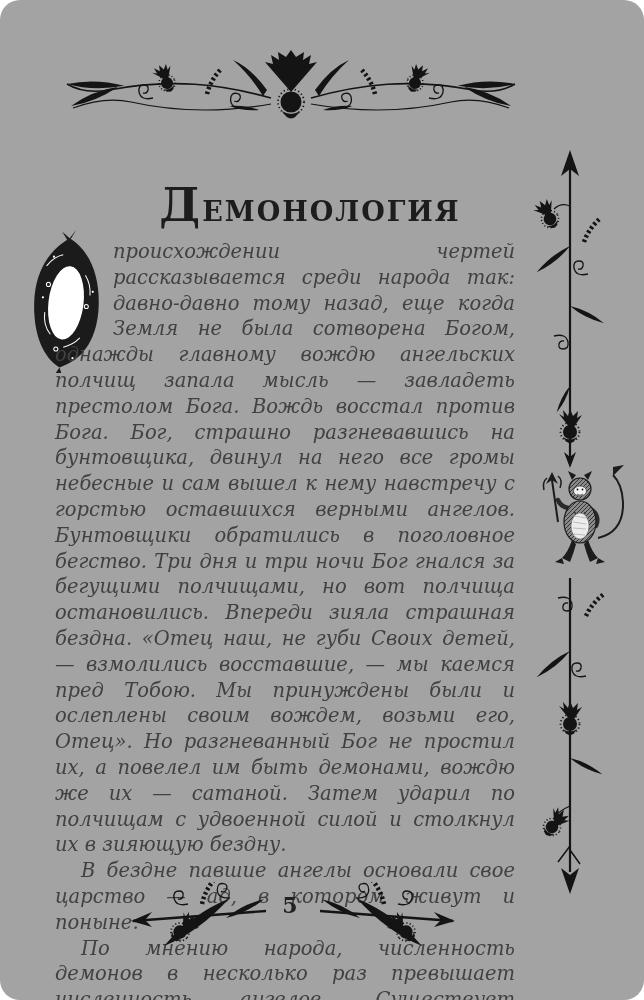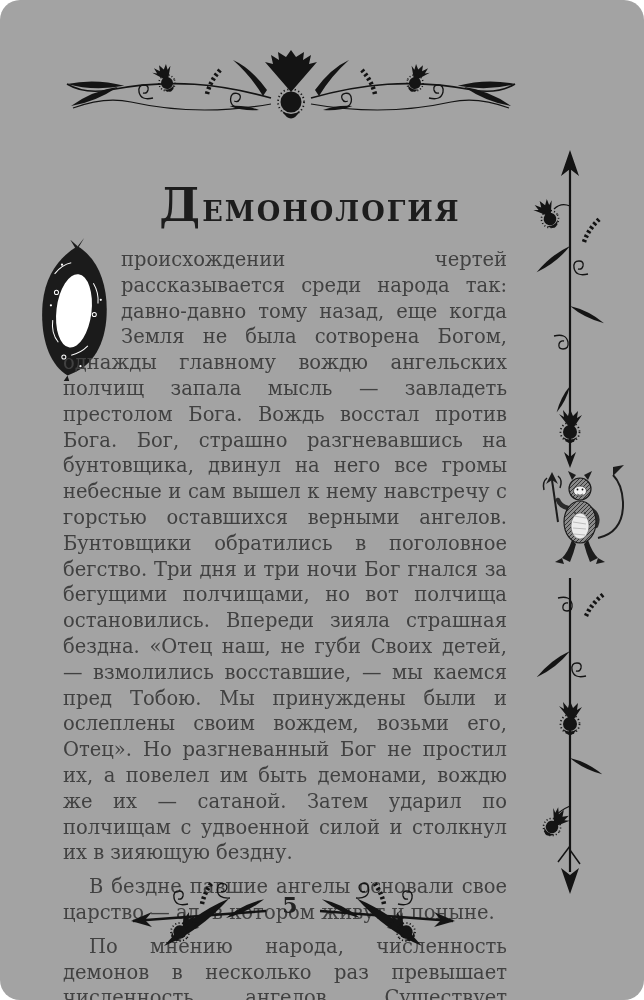--- a/index.html
+++ b/index.html
@@ -16,21 +16,21 @@
     font-size:38px;font-weight:bold;font-variant:small-caps;
     letter-spacing:2px;color:#1d1d1d;line-height:1;
   }
   .title::first-letter{font-size:46px;}
   
   .text-block{
     position:absolute;left:55px;top:239px;width:460px;
     font-size:19.5px;line-height:25.8px;color:#414141;
     text-align:justify;hyphens:auto;
   }
-  .text-block p{margin:8px;}
+  .text-block p{margin:0;font-style:italic;}
   p.indent{text-indent:26px;}
   .dropcap{
     float:left;width:78px;height:144px;
     margin:-10px 8px -44px -28px;
   }
   .dropcap svg{display:block;}
   .sr{position:absolute;width:1px;height:1px;overflow:hidden;
       clip-path:inset(50%);white-space:nowrap;}
   
   .page-number{

